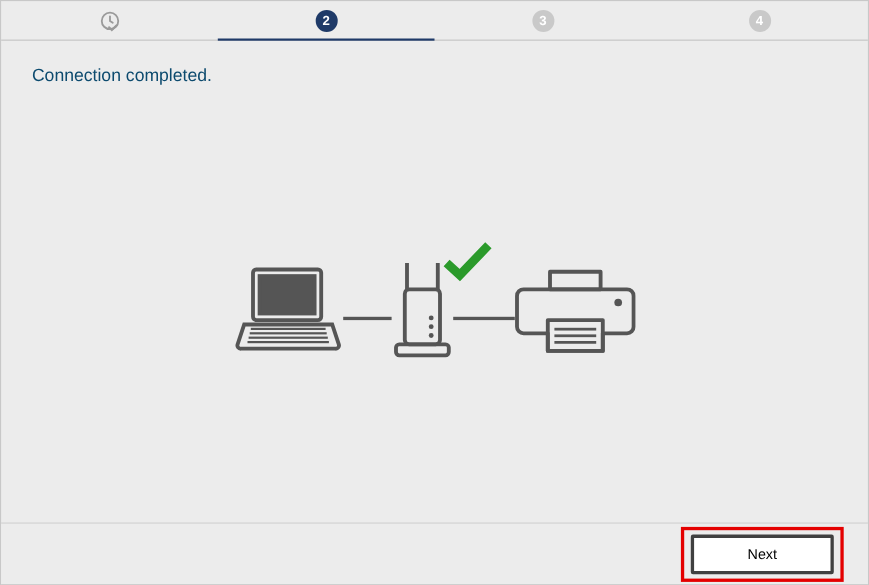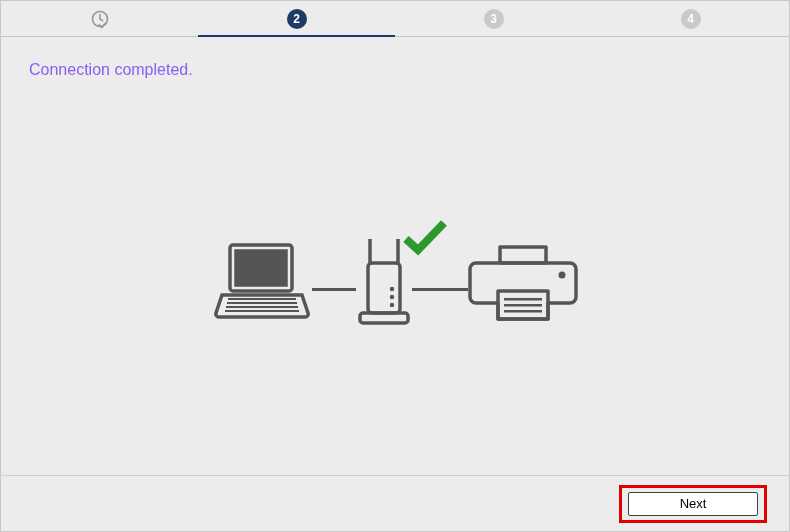--- a/index.html
+++ b/index.html
@@ -10,32 +10,32 @@
   .stepper { display: flex; height: 36px; border-bottom: 1px solid #c4c4c4; }
   .step { flex: 1; display: flex; align-items: center; justify-content: center; position: relative; }
   .step-circle { width: 20px; height: 20px; border-radius: 50%; display: flex; align-items: center; justify-content: center; font-size: 12px; font-weight: bold; }
   .step-circle.done { background: transparent; }
   .step-circle.active { background: #1f3a68; color: #fff; }
   .step-circle.pending { background: #c9c9c9; color: #fff; }
   .step-underline { position: absolute; left: 0; right: 0; bottom: -1px; height: 2px; background: #1f3a68; }
 
   
   .body { position: relative; padding: 24px 28px; height: calc(100% - 36px - 56px); }
-  .status-text { font-size: 16px; color: #8b5cf6; }
+  .status-text { font-size: 16px; color: #0c4a6e; }
 
   .diagram { position: absolute; left: 50%; top: 200px; transform: translateX(-50%); display: flex; align-items: flex-end; }
   .diagram svg { display: block; }
   .connector { width: 44px; height: 3px; background: #555; margin-bottom: 38px; }
   .connector.c2 { width: 56px; }
   .checkmark-holder { position: absolute; left: 190px; top: -20px; }
 
   
   .footer { position: absolute; left: 0; right: 0; bottom: 0; height: 56px; border-top: 1px solid #cfcfcf; display: flex; align-items: center; justify-content: flex-end; padding-right: 22px; background: #ececec; }
   .highlight-box { border: 3px solid #e40000; padding: 4px 6px; }
-  .next-btn { width: 130px; height: 24px; background: #fff; border: 1px solid #404040; font-size: 13px; cursor: pointer; border-radius: 2px; }
+  .next-btn { width: 130px; height: 36px; background: #fff; border: 3px solid #404040; font-size: 13px; cursor: pointer; border-radius: 2px; }
 </style>
 </head>
 <body>
 
 <div class="app">
 
   <div class="stepper">
     <div class="step">
       <span class="step-circle done">
         <svg width="20" height="20" viewBox="0 0 24 24">

